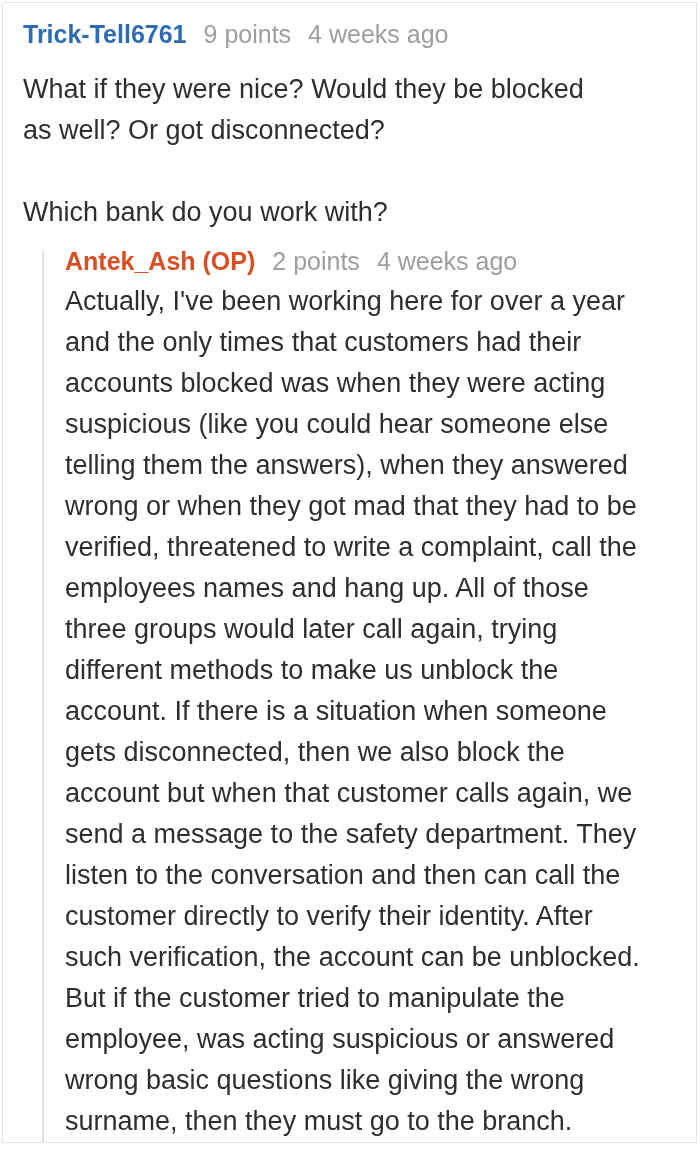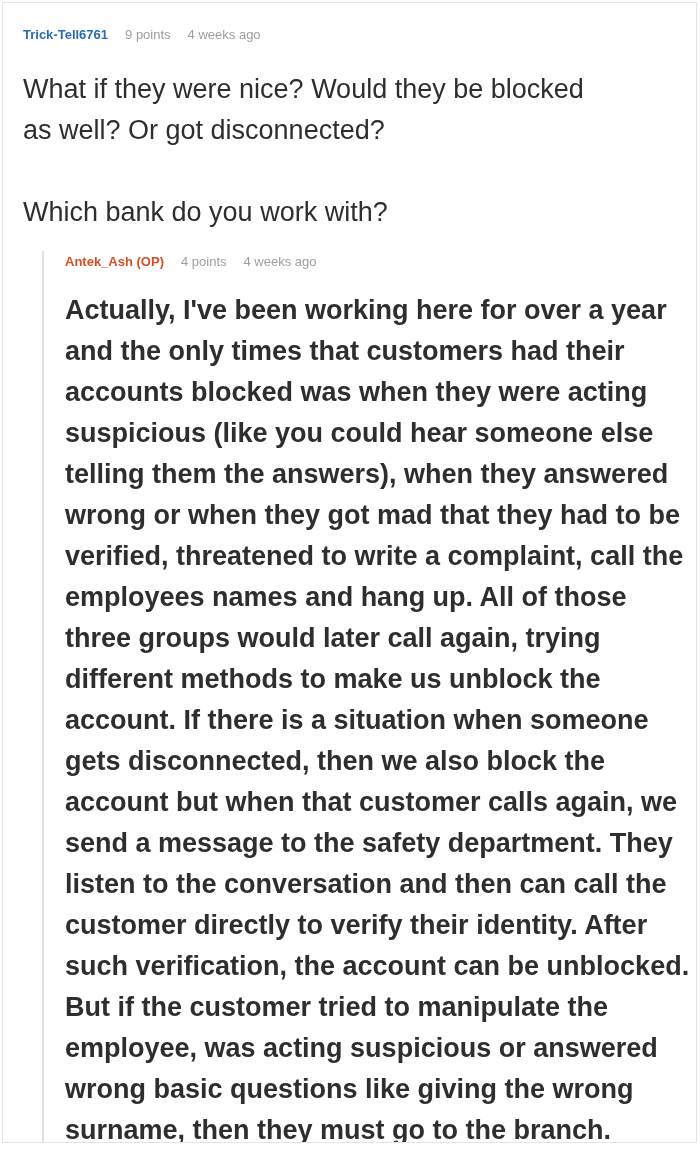--- a/index.html
+++ b/index.html
@@ -21,21 +21,21 @@
     background: #ffffff;
     overflow: hidden;
   }
   .comment {
     padding: 21px 12px 0 20px;
   }
   .comment-header {
     display: flex;
     align-items: baseline;
     gap: 17px;
-    font-size: 13px;
+    font-size: 25px;
     line-height: 21px;
     white-space: nowrap;
   }
   .author {
     font-weight: bold;
     cursor: pointer;
   }
   .author-blue   { color: #2d6cb2; }
   .author-orange { color: #d94e23; text-align: center; }
   .meta {
@@ -51,22 +51,21 @@
   .reply {
     margin-left: 19px;
     margin-top: 18px;
     border-left: 2px solid #e0e0e0;
     padding: 0 0 40px 21px;
   }
   .reply .comment-header {
     padding-top: 0;
   }
   .reply .comment-body {
-    margin-top: 18px;
-    font-weight: bold;
+    margin-top: 9px;
   }
 </style>
 </head>
 <body>
 
 <div class="card">
 
   <div class="comment">
     <div class="comment-header">
       <span class="author author-blue">Trick-Tell6761</span>
@@ -74,21 +73,21 @@
       <span class="meta">4 weeks ago</span>
     </div>
     <div class="comment-body">What if they were nice? Would they be blocked
 as well? Or got disconnected?
 
 Which bank do you work with?</div>
 
     <div class="reply">
       <div class="comment-header">
         <span class="author author-orange">Antek_Ash (OP)</span>
-        <span class="meta">4 points</span>
+        <span class="meta">2 points</span>
         <span class="meta">4 weeks ago</span>
       </div>
       <div class="comment-body">Actually, I've been working here for over a year
 and the only times that customers had their
 accounts blocked was when they were acting
 suspicious (like you could hear someone else
 telling them the answers), when they answered
 wrong or when they got mad that they had to be
 verified, threatened to write a complaint, call the
 employees names and hang up. All of those

